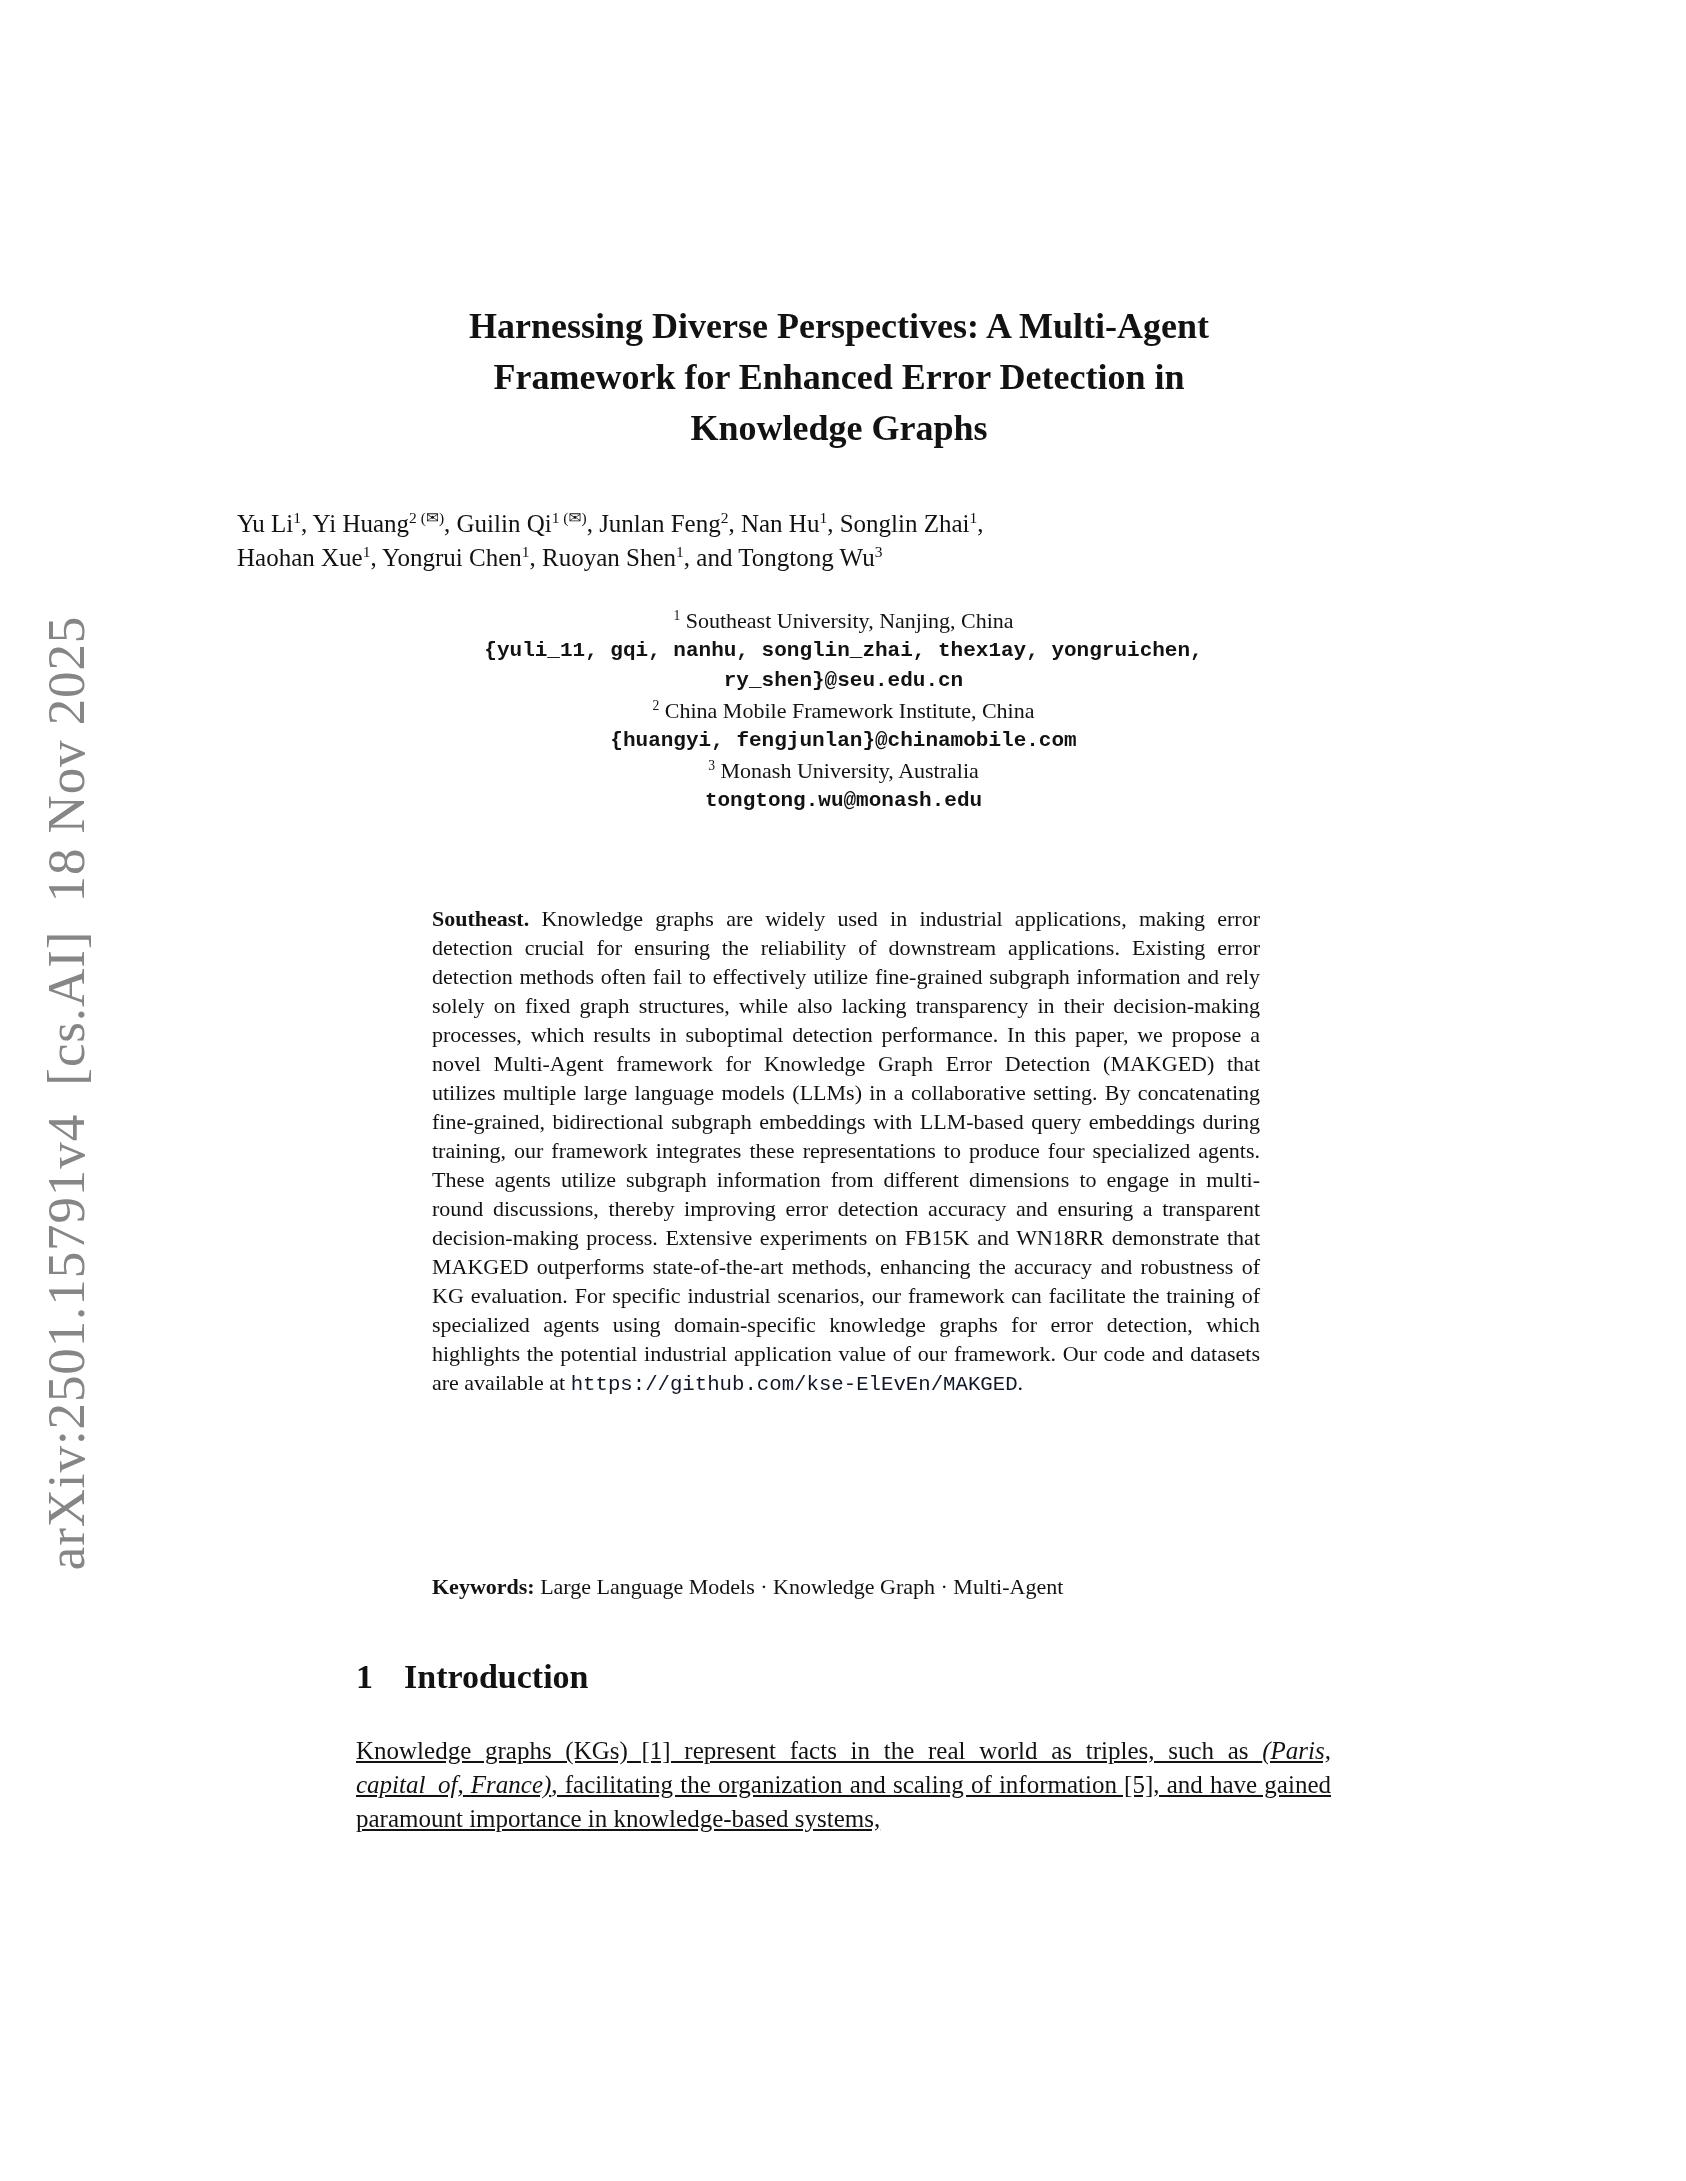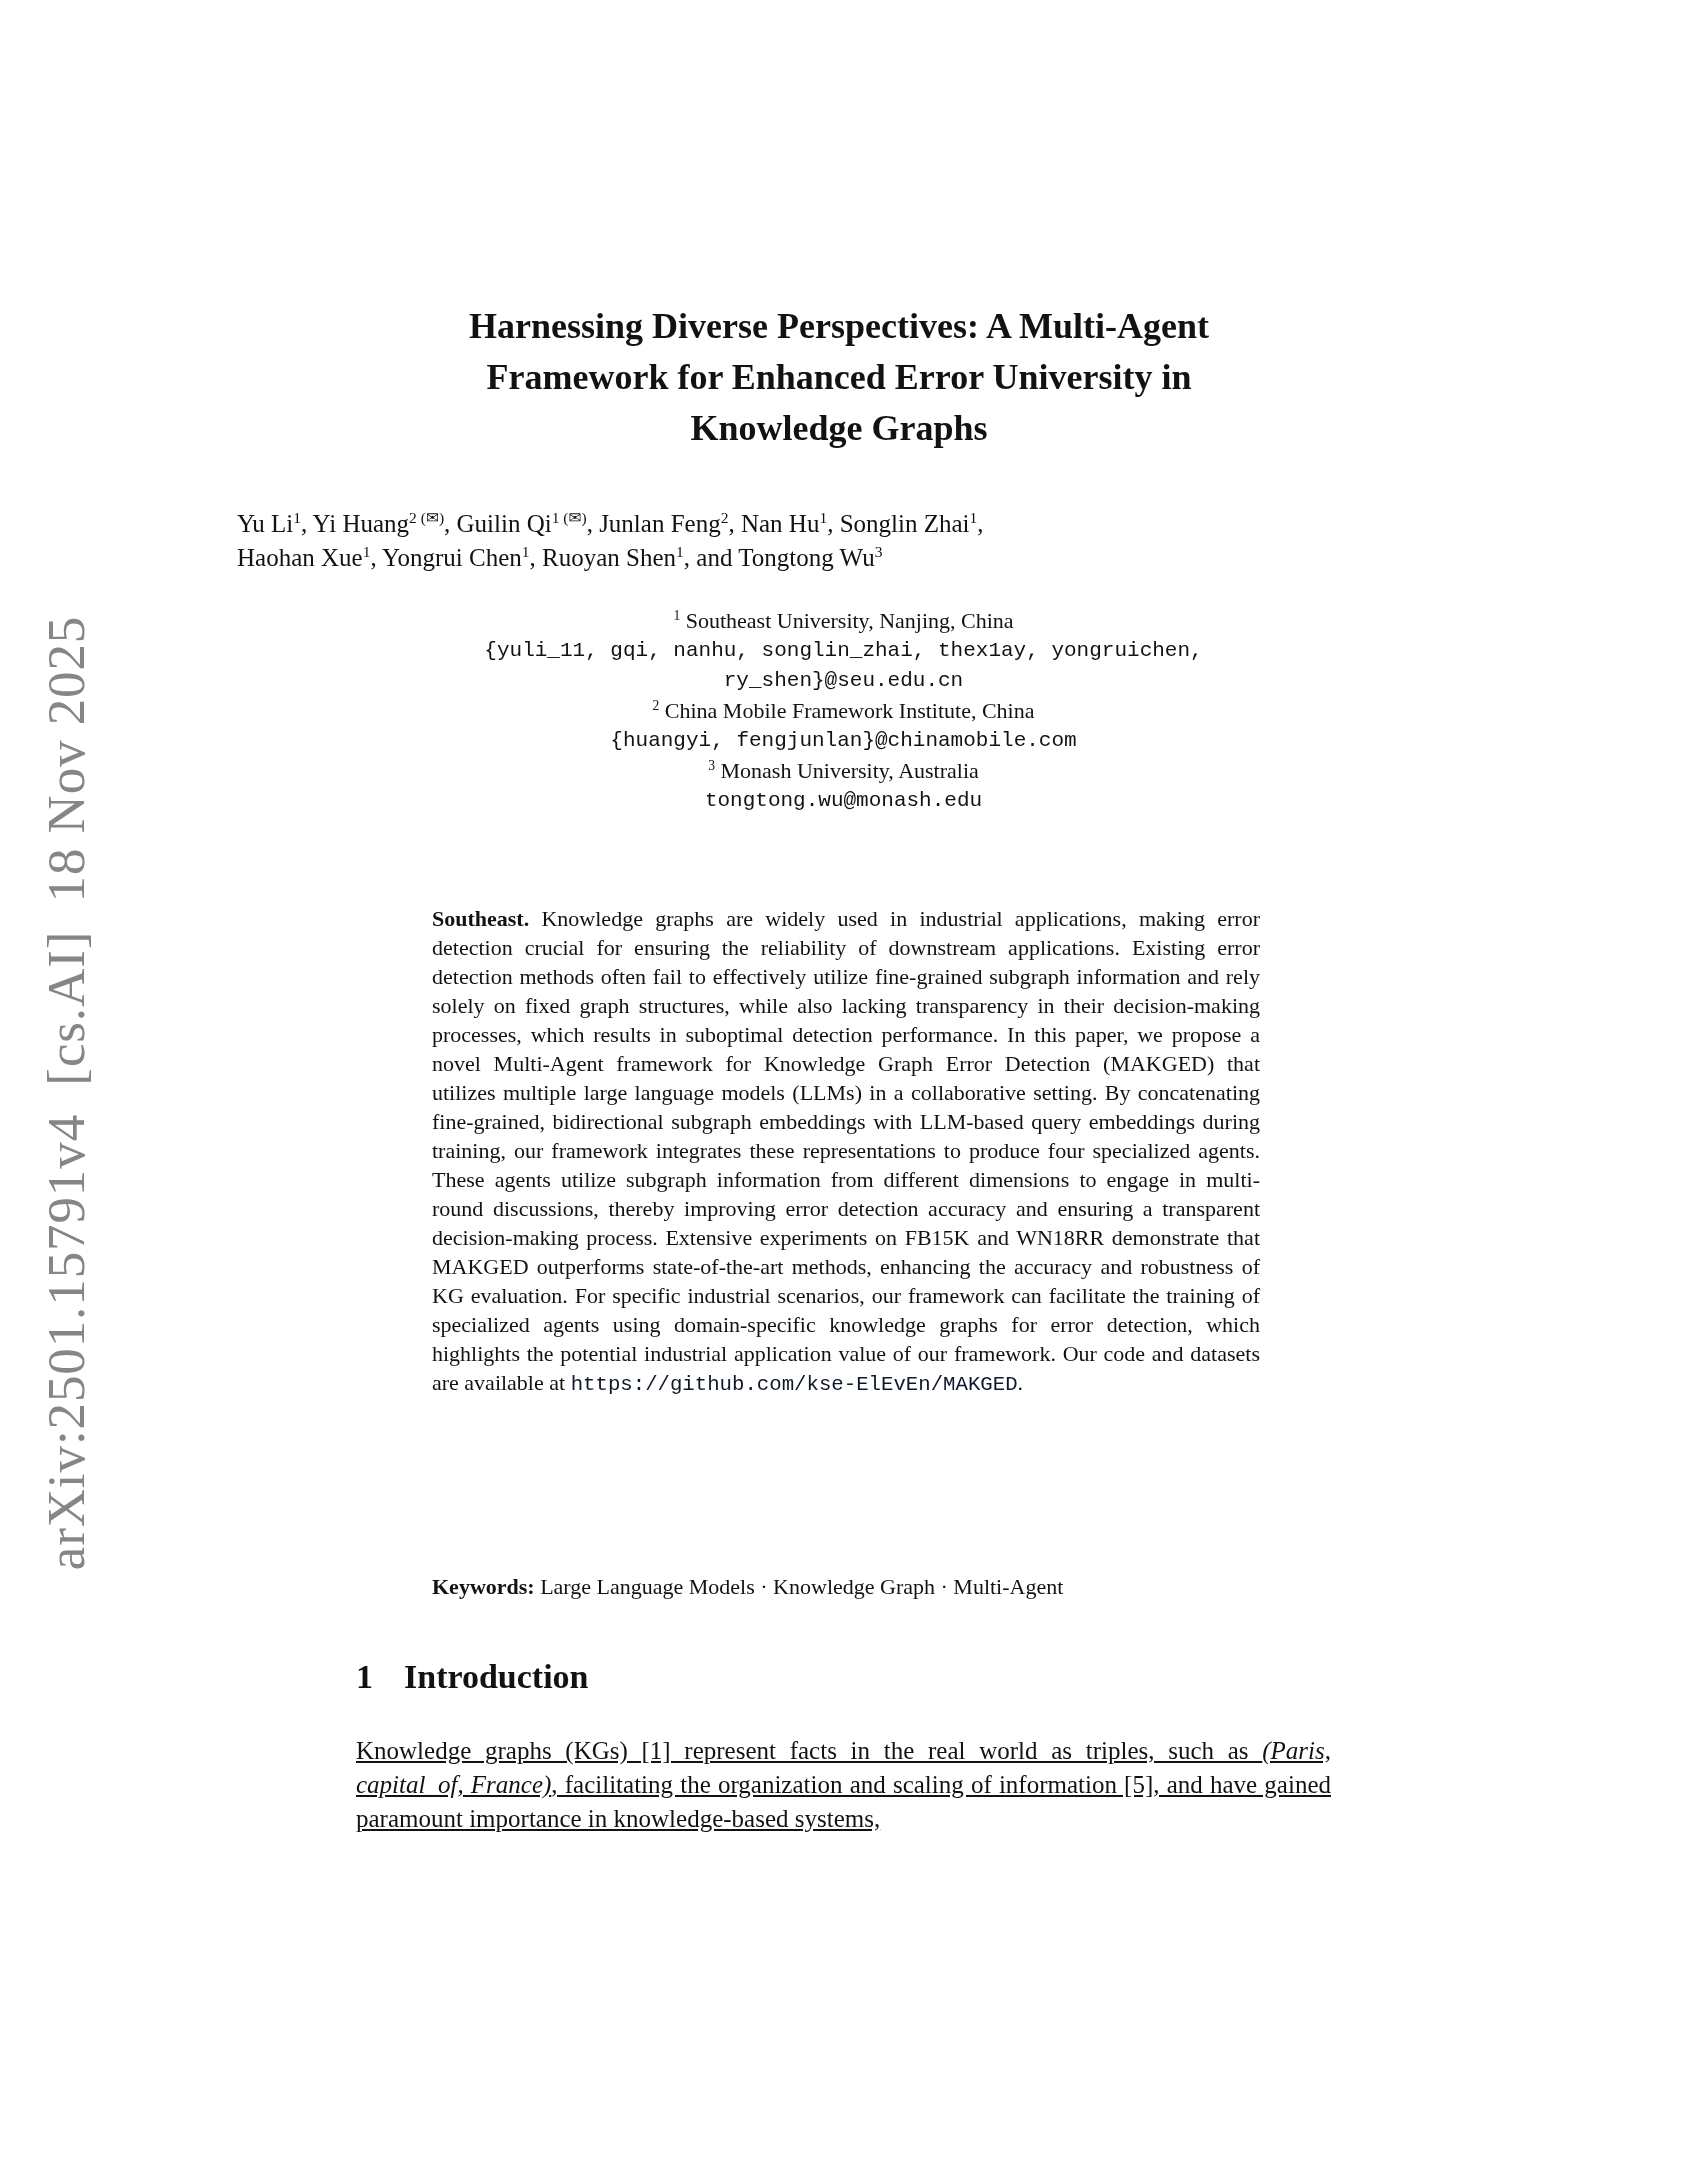--- a/index.html
+++ b/index.html
@@ -49,21 +49,21 @@
 
   .affiliations {
     position: absolute;
     left: 356px;
     top: 606px;
     width: 975px;
     text-align: center;
     font-size: 22px;
     line-height: 30px;
   }
-  .mono { font-family: "Liberation Mono", monospace; font-size: 21px; }
+  .mono { font-family: "Liberation Mono", monospace; font-size: 21px; font-weight: bold; }
 
   .abstract {
     position: absolute;
     left: 432px;
     top: 904px;
     width: 828px;
     font-size: 22px;
     line-height: 29px;
     text-align: justify;
   }
@@ -104,21 +104,21 @@
 </style>
 </head>
 <body>
 
 <div class="page">
 
   <div class="watermark">arXiv:2501.15791v4  [cs.AI]  18 Nov 2025</div>
 
   <div class="title">
     <div>Harnessing Diverse Perspectives: A Multi-Agent</div>
-    <div>Framework for Enhanced Error University in</div>
+    <div>Framework for Enhanced Error Detection in</div>
     <div>Knowledge Graphs</div>
   </div>
 
   <div class="authors">
     <div><span><span></span><span>Yu Li</span><sup>1</sup><sup></sup><span>, </span></span><span><span></span><span>Yi Huang</span><sup>2</sup><sup> (✉)</sup><span>, </span></span><span><span></span><span>Guilin Qi</span><sup>1</sup><sup> (✉)</sup><span>, </span></span><span><span></span><span>Junlan Feng</span><sup>2</sup><sup></sup><span>, </span></span><span><span></span><span>Nan Hu</span><sup>1</sup><sup></sup><span>, </span></span><span><span></span><span>Songlin Zhai</span><sup>1</sup><sup></sup><span>,</span></span>
     </div>
     <div><span><span></span><span>Haohan Xue</span><sup>1</sup><sup></sup><span>, </span></span><span><span></span><span>Yongrui Chen</span><sup>1</sup><sup></sup><span>, </span></span><span><span></span><span>Ruoyan Shen</span><sup>1</sup><sup></sup><span>, </span></span><span><span>and </span><span>Tongtong Wu</span><sup>3</sup><sup></sup><span></span></span>
     </div>
   </div>
 

